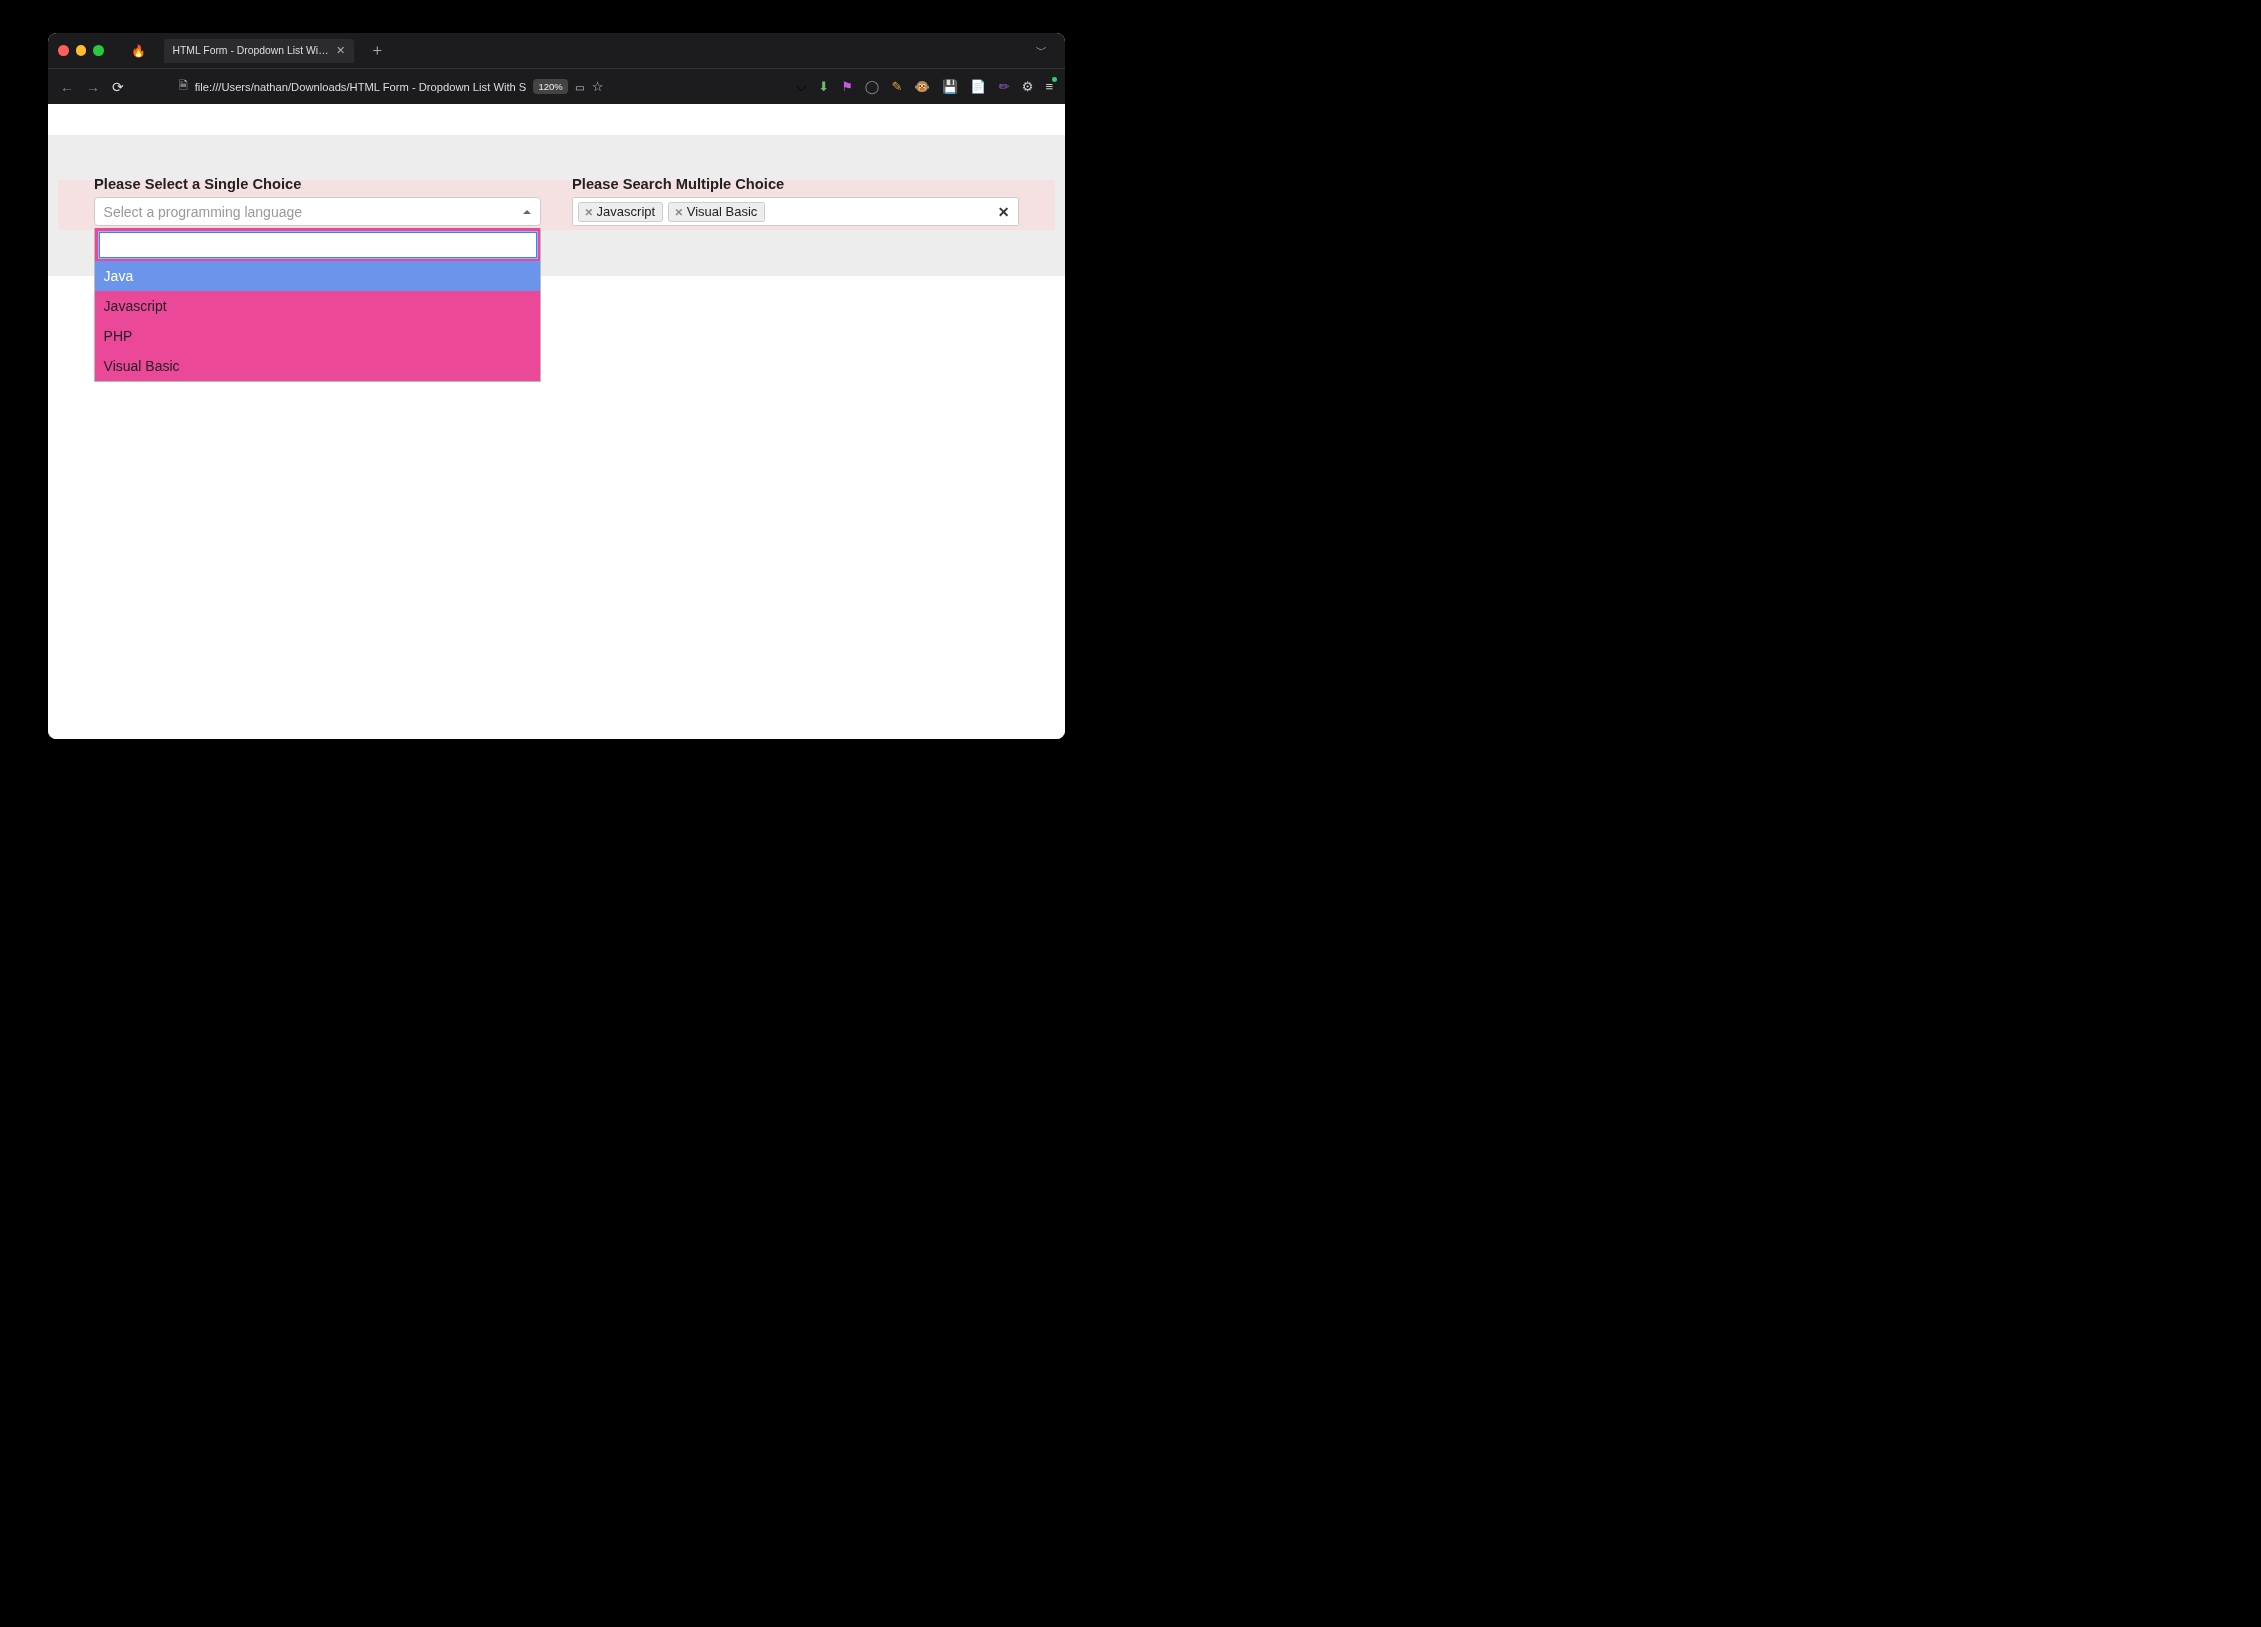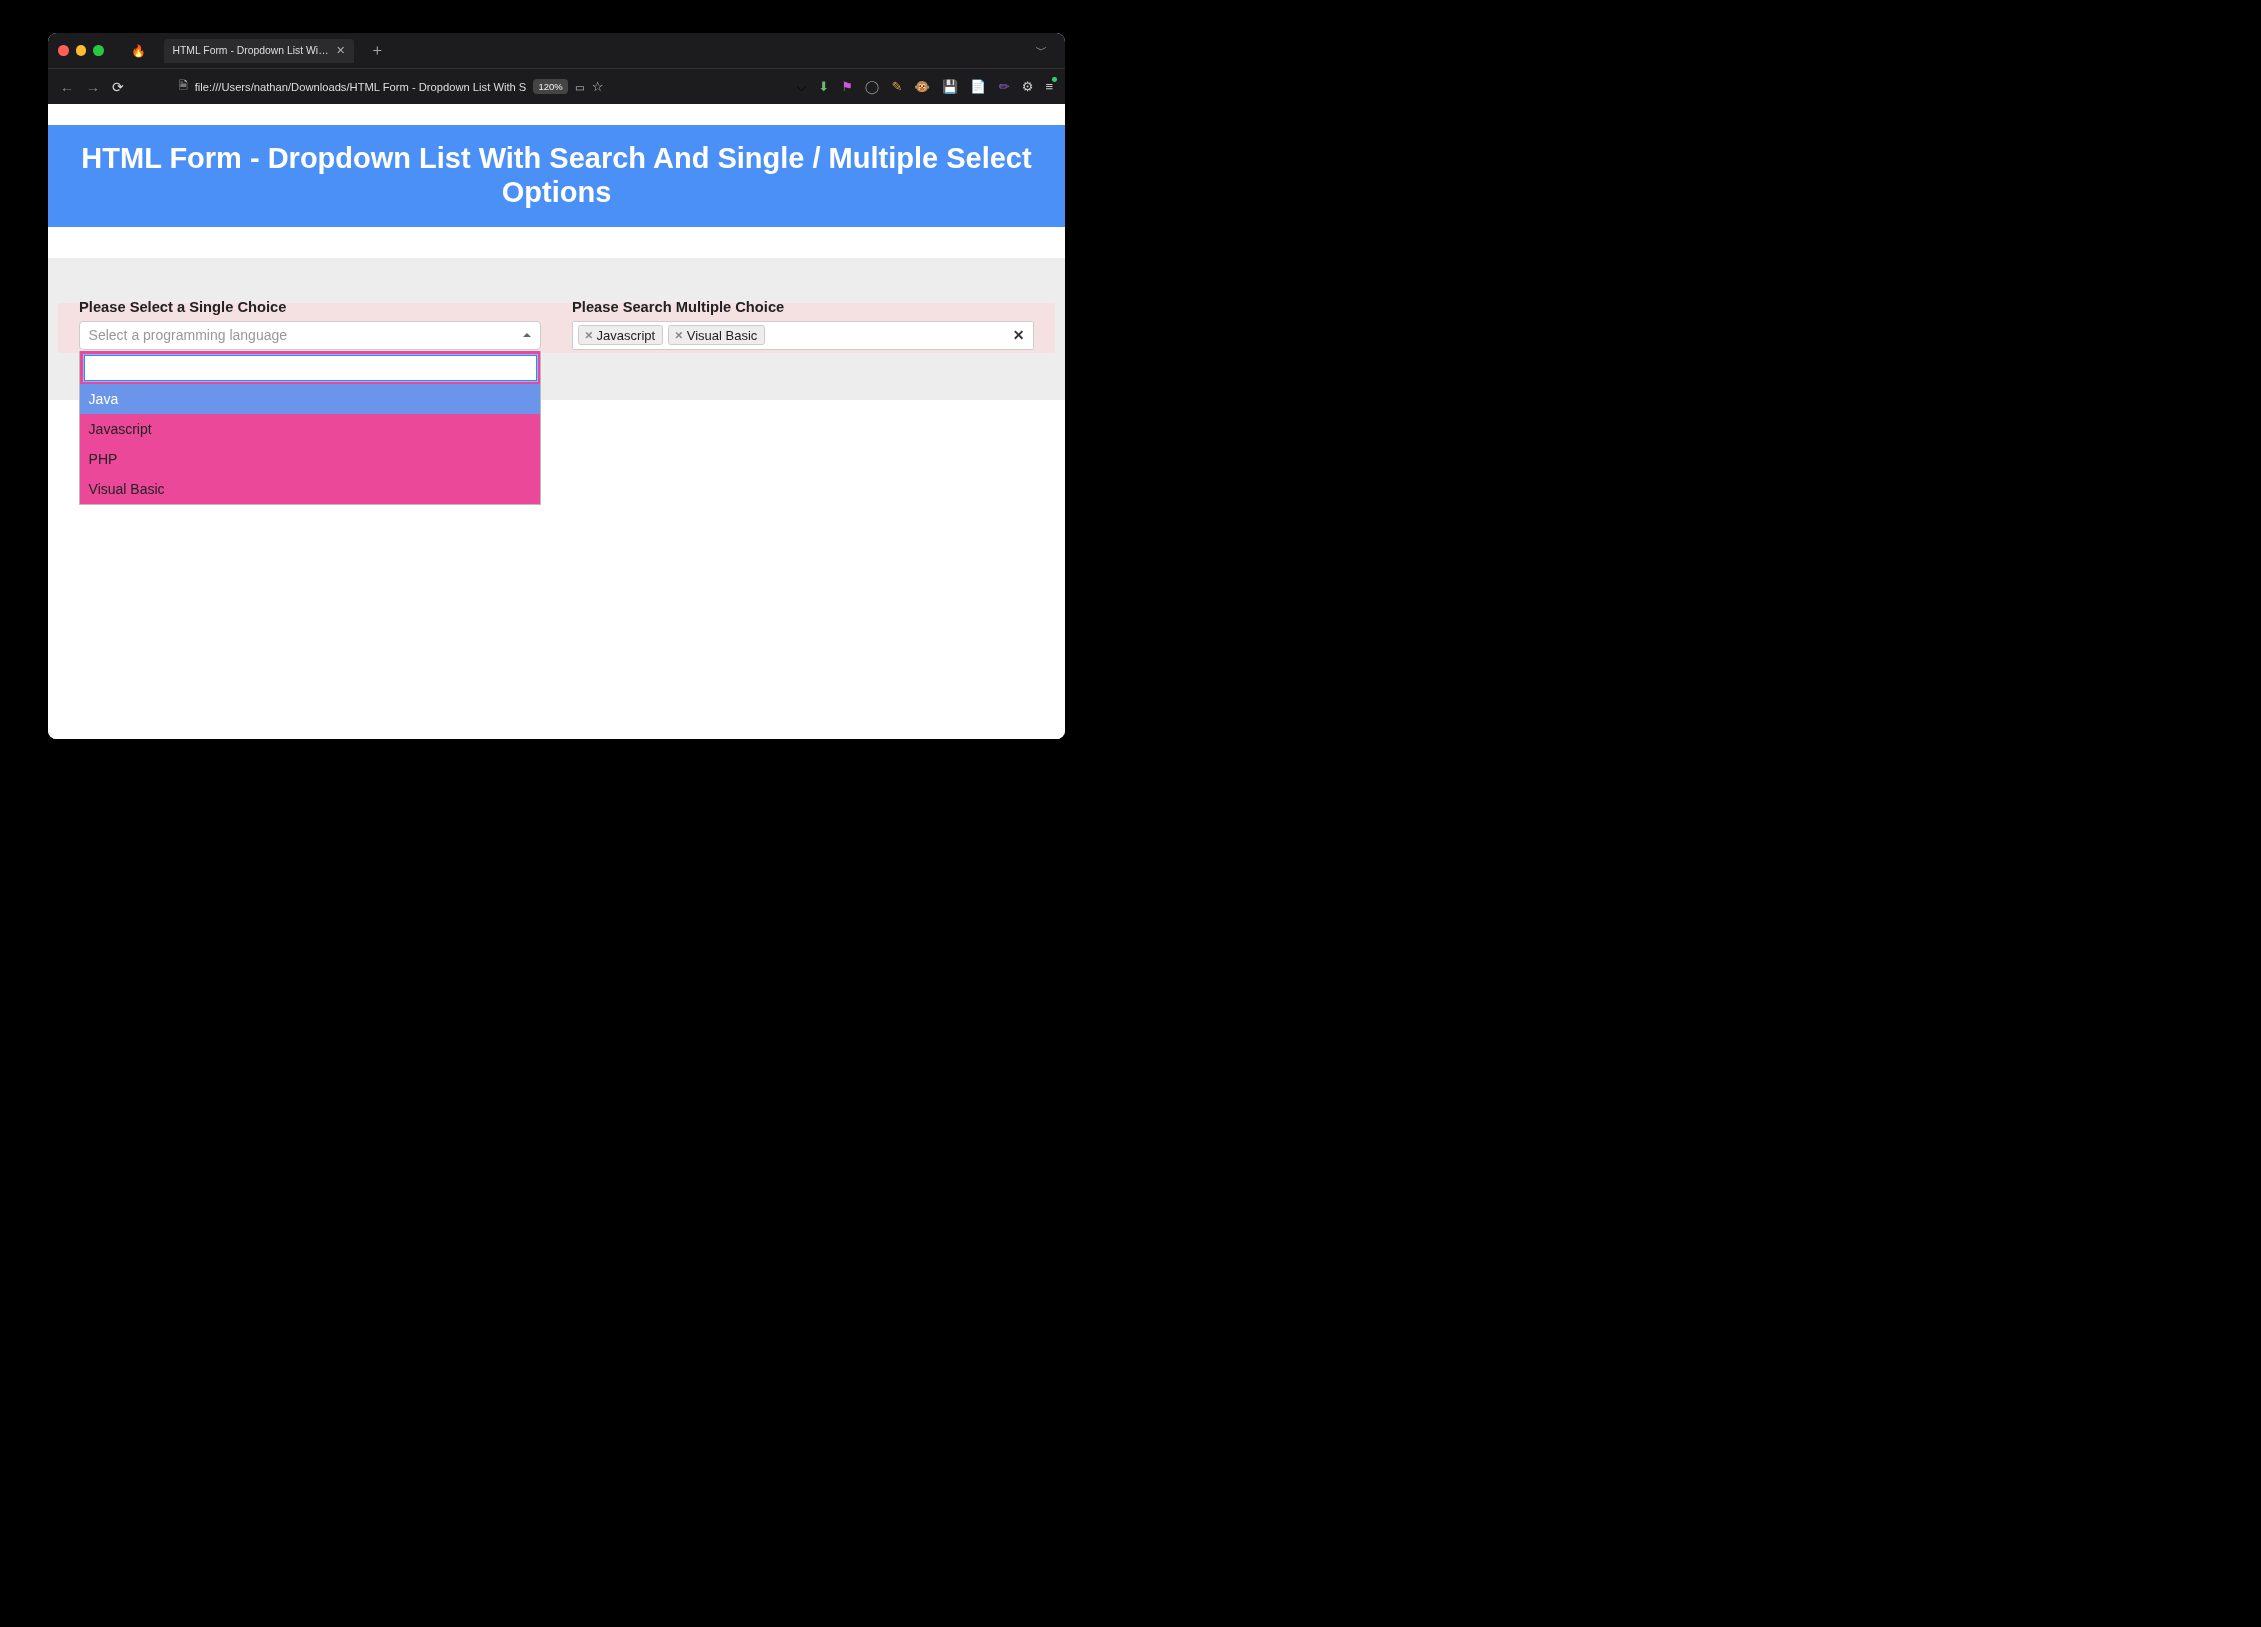--- a/index.html
+++ b/index.html
@@ -99,21 +99,21 @@
       margin-top: 21px;
     }
     .page-header h2 {
       font-size: 29px;
       font-weight: 600;
       line-height: 1.2;
     }
     .form-band {
       background: #ededed;
       margin-top: 31px;
-      padding: 41px 31px 50px;
+      padding: 41px 46px 50px;
       display: flex;
       gap: 31px;
       position: relative;
     }
     .col { flex: 1; position: relative; }
     .label-strip {
       background: #f5e1e1;
       padding: 7px 8.6px 10.4px;
       font-weight: 700;
       font-size: 14.7px;
@@ -258,23 +258,20 @@
       <span>🐵</span>
       <span style="color:#5a9bd5">💾</span>
       <span style="color:#f0a030">📄</span>
       <span style="color:#8a5cc9">✏</span>
       <span style="color:#ccc">⚙</span>
       <span class="hamburger">≡</span>
     </div>
   </div>
 
   <div class="viewport">
-    <div class="page-header">
-      <h2>HTML Form - Dropdown List With Search And Single / Multiple Select Options</h2>
-    </div>
 
     <div class="form-band">
 
       <div class="col">
         <div class="label-strip">Please Select a Single Choice</div>
         <div class="chosen-single">
           <span>Select a programming language</span>
           <span class="chosen-caret"></span>
         </div>
         <div class="chosen-drop">

